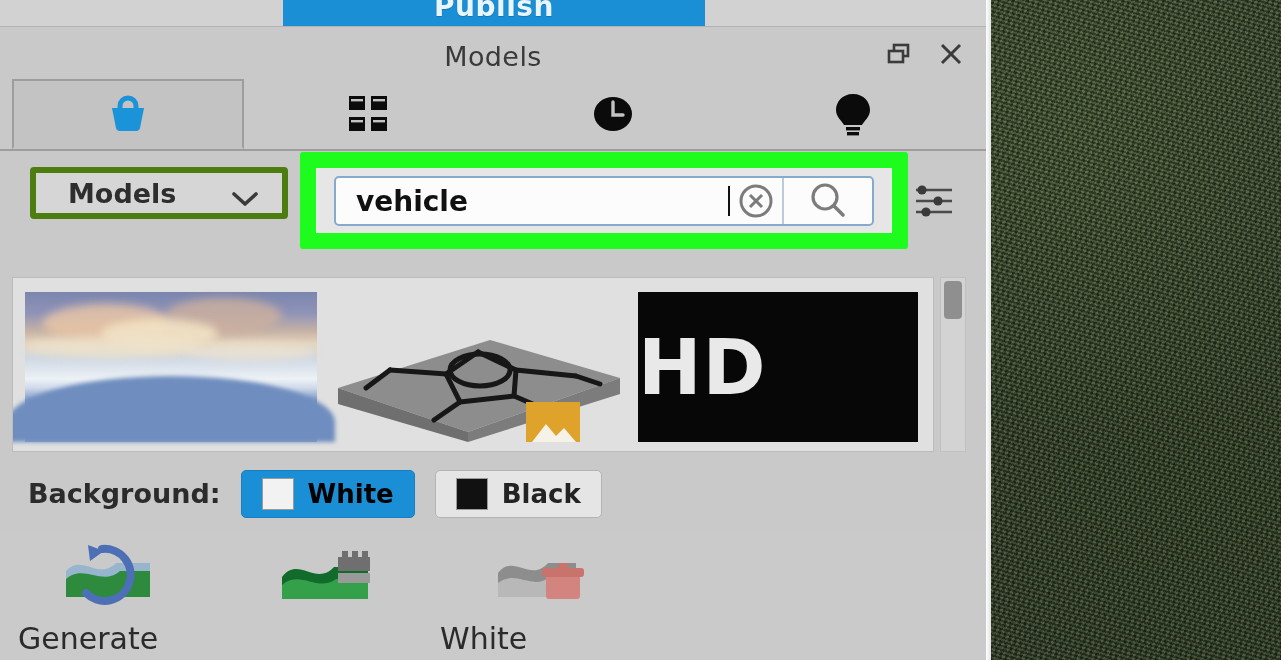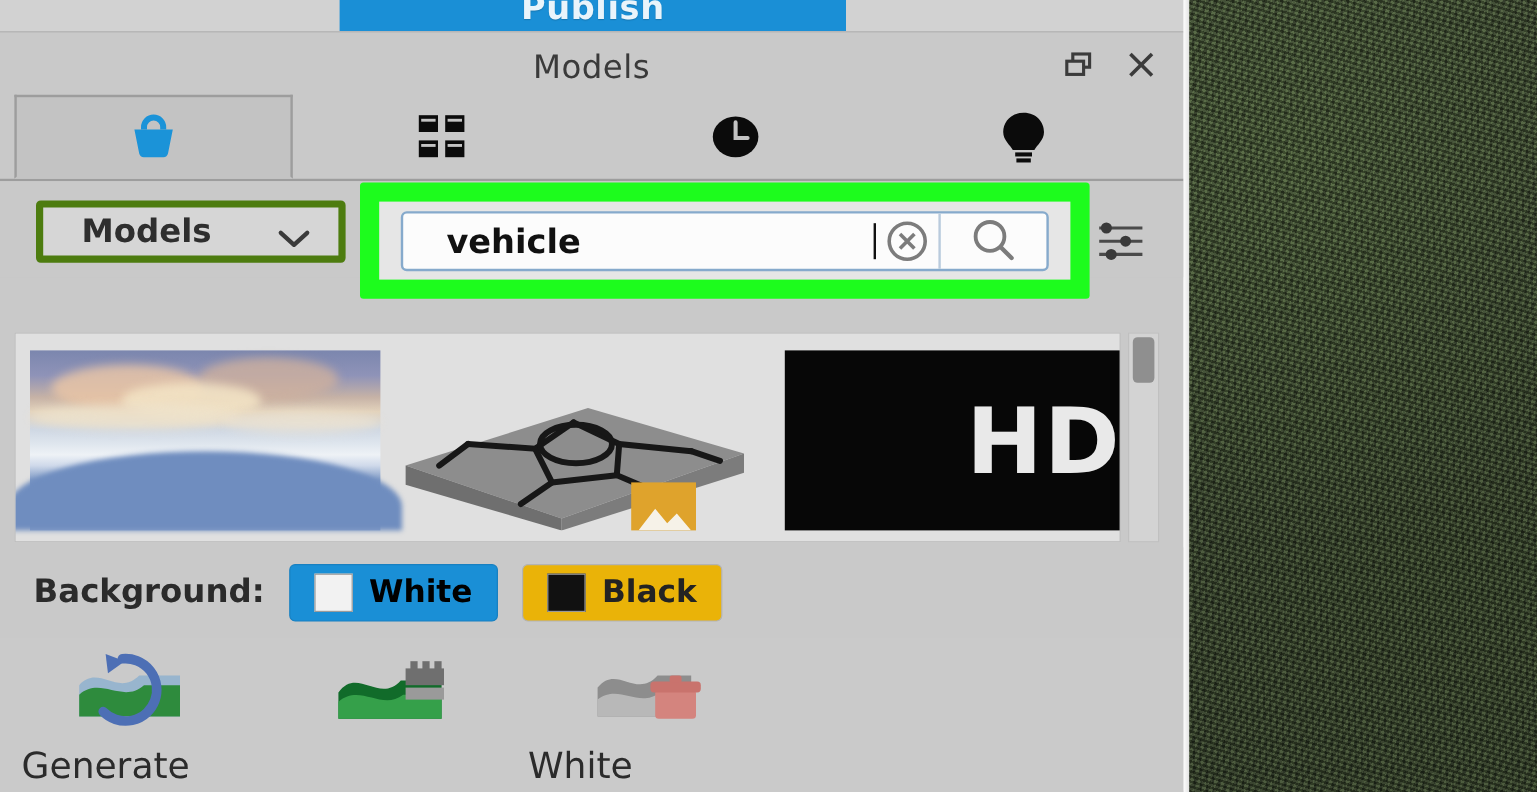--- a/index.html
+++ b/index.html
@@ -84,21 +84,21 @@
     position:absolute;left:300px;top:152px;width:608px;height:97px;
     background:#1dfc1d;border-radius:3px;z-index:5;
   }
   .green-inner{
     position:absolute;left:316px;top:168px;width:576px;height:65px;
     background:#e6e6e6;z-index:6;
   }
   .search-wrap{
     position:absolute;left:334px;top:176px;width:540px;height:50px;
     background:#fcfcfc;border:2px solid #86aacc;border-radius:5px;
-    display:flex;align-items:center;box-sizing:border-box;z-index:7;padding-left:16px;
+    display:flex;align-items:center;box-sizing:border-box;z-index:7;
   }
   .search-input{
     flex:1;border:none;outline:none;background:transparent;
     font-family:"DejaVu Sans","Liberation Sans",sans-serif;
     font-size:28px;color:#111;padding-left:20px;font-weight:600;
     min-width:0;
   }
   .caret{width:2px;height:30px;background:#111;margin-left:-4px;}
   .clear-icon{width:52px;display:flex;align-items:center;justify-content:center;cursor:pointer;}
   .search-div{width:2px;height:46px;background:#b9cbdd;}
@@ -115,21 +115,21 @@
   .thumb-sky{
     left:12px;width:292px;
     background:
       linear-gradient(180deg,#7b86ae 0%,#8f93b8 14%,#c6b2a6 26%,#e3d3bc 34%,#cfd8e4 44%,#dfe6ee 52%,#eef2f6 58%,#cfd9ea 64%,#7f9ac6 72%,#6e8cbd 85%,#8fa6cc 100%);
     position:absolute;
   }
   .thumb-sky .cloud{position:absolute;border-radius:50%;filter:blur(4px);}
   .thumb-slab{left:315px;width:300px;}
   .thumb-hd{
     left:625px;width:280px;background:#070707;
-    display:flex;align-items:center;justify-content:flex-end;margin-left:16px;
+    display:flex;align-items:center;justify-content:flex-start;
   }
   .hd-text{color:#e9e9e9;font-size:76px;font-weight:700;letter-spacing:1px;}
   .badge{
     position:absolute;left:198px;top:110px;width:54px;height:40px;
     background:#dfa32c;display:flex;align-items:flex-end;justify-content:center;overflow:hidden;
   }
 
   .scrollbar{
     position:absolute;left:940px;top:250px;width:26px;height:175px;
     background:#d3d3d3;border:1px solid #c0c0c0;box-sizing:border-box;cursor:pointer;
@@ -141,21 +141,21 @@
 
   
   .bgrow{
     position:absolute;left:0;top:429px;width:986px;height:75px;
     background:#c9c9c9;display:flex;align-items:center;
   }
   .bg-label{font-size:27px;color:#2b2b2b;margin-left:28px;font-weight:600;}
   .bg-btn{
     margin-left:20px;height:48px;border-radius:5px;display:flex;align-items:center;
     padding:0 20px;box-sizing:border-box;cursor:pointer;
-    border:1px solid #b3b3b3;background:#eab308;
+    border:1px solid #b3b3b3;background:#e5e5e5;
   }
   .bg-btn.selected{background:#1a8fd6;border-color:#1880c1;}
   .bg-btn .swatch{width:32px;height:32px;margin-right:14px;border:1px solid #9a9a9a;box-sizing:border-box;}
   .sw-white{background:#f2f2f2;}
   .sw-black{background:#111;border-color:#111;}
   .sw-none{
     background-image:
       linear-gradient(45deg,#b6b6b6 25%,transparent 25%,transparent 75%,#b6b6b6 75%),
       linear-gradient(45deg,#b6b6b6 25%,#eee 25%,#eee 75%,#b6b6b6 75%);
     background-size:16px 16px;background-position:0 0,8px 8px;

